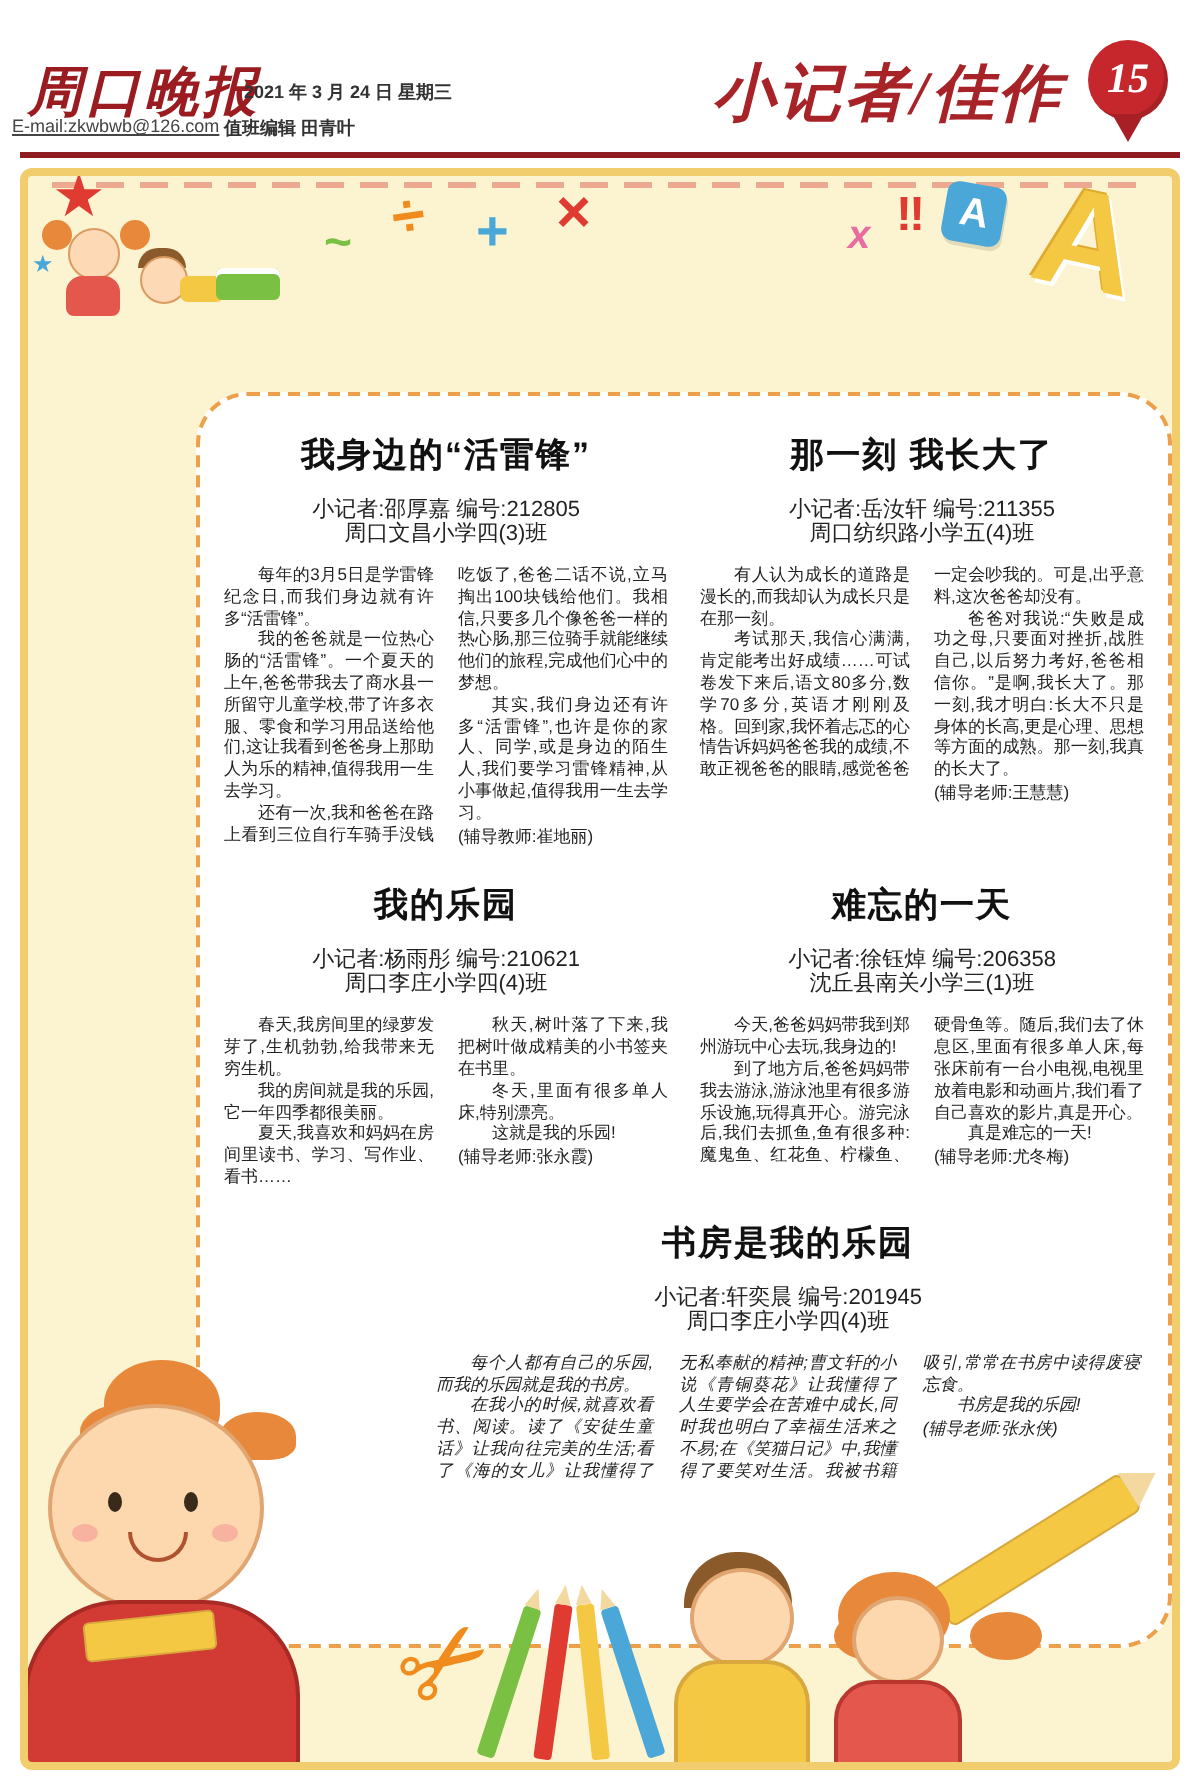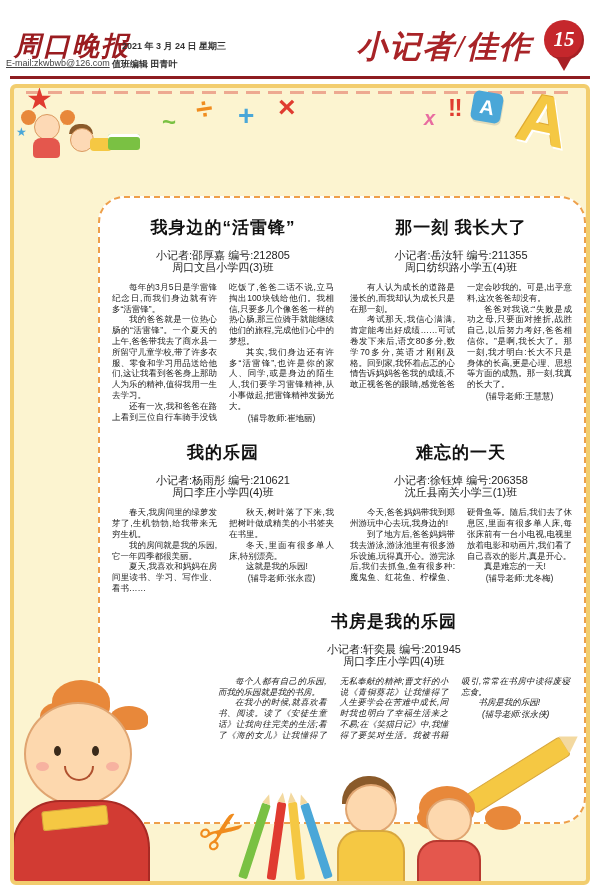--- a/index.html
+++ b/index.html
@@ -34,21 +34,21 @@
         border:2px dashed #ee9f4a;border-radius:26px;padding:14px 12px;box-sizing:border-box;z-index:2;margin-top:28px;}
   .essay-row{display:flex;gap:16px;}
   .essay{flex:1;min-width:0;}
   .row2{margin-top:14px;}
   .essay-title{text-align:center;font-size:17px;font-weight:bold;color:#111;margin:4px 0 10px;letter-spacing:1px;}
   .essay-byline{text-align:center;font-size:11px;font-weight:normal;color:#222;line-height:12px;margin-bottom:9px;}
   .essay-byline div{margin:0;}
   .essay-body{font-size:8.5px;line-height:10.8px;text-align:justify;color:#222;
               column-count:2;column-gap:12px;}
   .essay-body p{margin:0;text-indent:2em;}
-  .essay-body .teacher{text-indent:0;text-align:center;margin-top:1px;}
+  .essay-body .teacher{text-indent:0;text-align:left;margin-top:1px;}
   .bottom-essay{margin-top:16px;padding-left:106px;padding-right:2px;}
   .bottom-essay .essay-body{column-count:3;column-gap:13px;font-style:italic;}
   .star{position:absolute;line-height:1;}
   .sym{position:absolute;font-weight:bold;line-height:1;}
   .tileA{position:absolute;width:30px;height:30px;background:#4aa7d8;border-radius:6px;color:#fff;
          font-weight:bold;font-size:20px;text-align:center;line-height:30px;transform:rotate(10deg);
          box-shadow:1px 2px 0 rgba(0,0,0,.1);}
   .bigA{position:absolute;font-size:70px;font-weight:bold;color:#f5c843;transform:rotate(12deg);
         text-shadow:2px 2px 0 #fff,-1px -1px 0 #e0aa30;}
   .blockB{position:absolute;width:62px;height:66px;background:linear-gradient(135deg,#f08c8c,#d8403a);
@@ -172,21 +172,21 @@
         <article class="essay">
           <h2 class="essay-title">我身边的“活雷锋”</h2>
           <div class="essay-byline">
             <div>小记者:邵厚嘉 编号:212805</div>
             <div>周口文昌小学四(3)班</div>
           </div>
           <div class="essay-body">
             <p>每年的3月5日是学雷锋纪念日,而我们身边就有许多“活雷锋”。</p>
             <p>我的爸爸就是一位热心肠的“活雷锋”。一个夏天的上午,爸爸带我去了商水县一所留守儿童学校,带了许多衣服、零食和学习用品送给他们,这让我看到爸爸身上那助人为乐的精神,值得我用一生去学习。</p>
             <p>还有一次,我和爸爸在路上看到三位自行车骑手没钱吃饭了,爸爸二话不说,立马掏出100块钱给他们。我相信,只要多几个像爸爸一样的热心肠,那三位骑手就能继续他们的旅程,完成他们心中的梦想。</p>
-            <p>其实,我们身边还有许多“活雷锋”,也许是你的家人、同学,或是身边的陌生人,我们要学习雷锋精神,从小事做起,把雷锋精神发扬光大。</p>
+            <p>其实,我们身边还有许多“活雷锋”,也许是你的家人、同学,或是身边的陌生人,我们要学习雷锋精神,从小事做起,值得我用一生去学习。</p>
             <p class="teacher">(辅导教师:崔地丽)</p>
           </div>
         </article>
         <article class="essay">
           <h2 class="essay-title">那一刻 我长大了</h2>
           <div class="essay-byline">
             <div>小记者:岳汝轩 编号:211355</div>
             <div>周口纺织路小学五(4)班</div>
           </div>
           <div class="essay-body">

